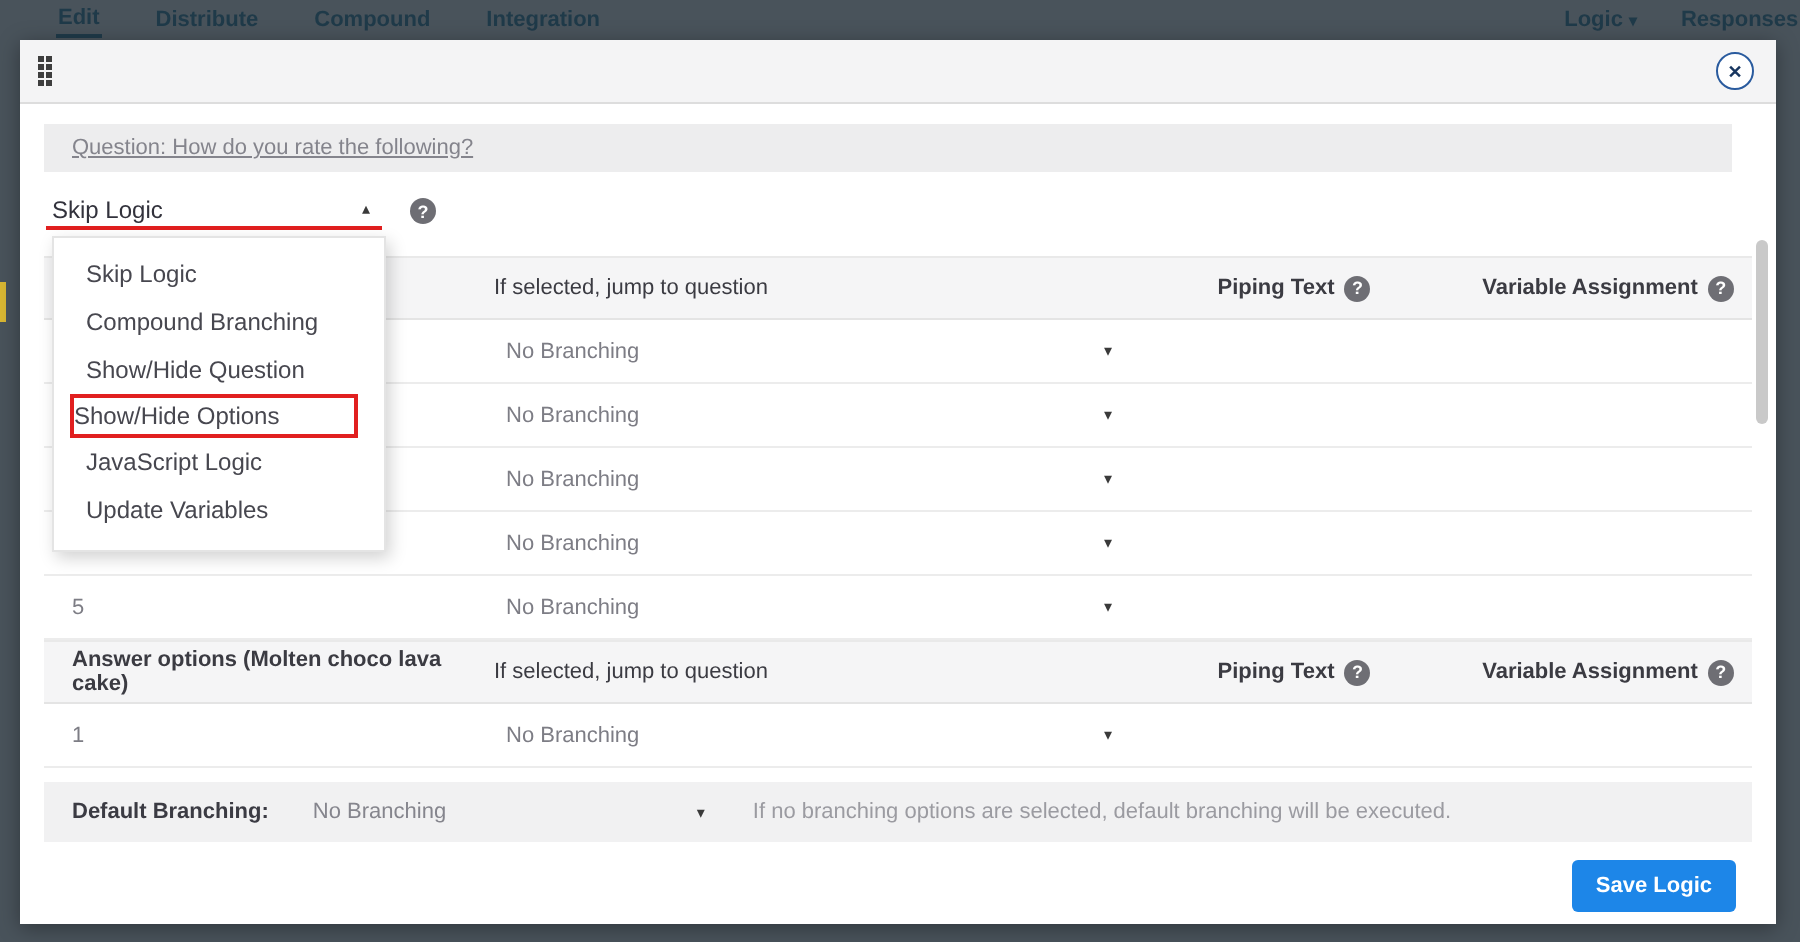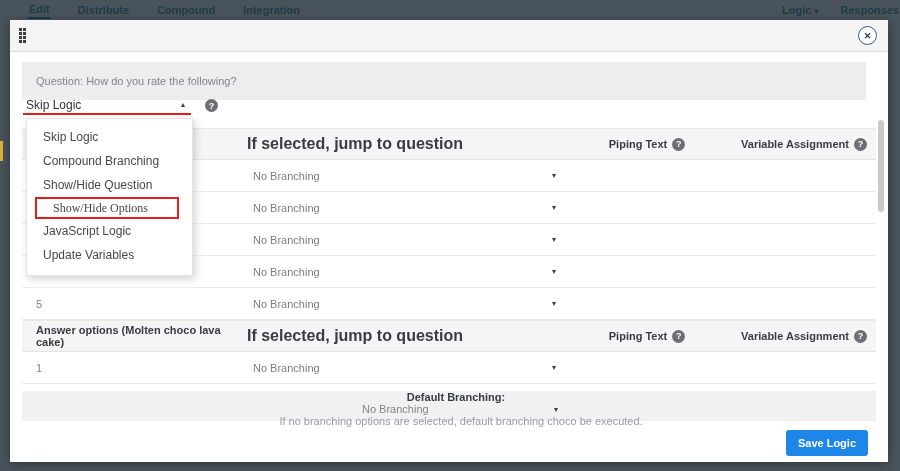--- a/index.html
+++ b/index.html
@@ -47,23 +47,23 @@
     font-size:15px; font-weight:bold; color:#39424b; pointer-events:none;
   }
   .close-btn {
     position:absolute; right:11px; top:6px; width:19px; height:19px;
     border:1px solid #2a5b9e; border-radius:50%; color:#17355f;
     font-size:9px; font-weight:bold; display:flex; align-items:center;
     justify-content:center; cursor:pointer; background:#fff;
   }
 
   .question-bar {
-    position:absolute; left:12px; top:42px; width:844px; height:38px;
+    position:absolute; left:12px; top:42px; width:844px; height:24px;
     background:#ededee; display:flex; align-items:center;
-    padding-left:14px; font-size:11px; color:#84848c;
+    padding-left:14px; font-size:11px; color:#84848c;text-decoration:underline;
   }
 
   
   .logic-select {
     position:absolute; left:13px; top:76px; width:168px; height:19px;
     border-bottom:2px solid #e11f1f; display:flex; align-items:center;
     justify-content:space-between; padding:0 6px 0 3px; cursor:pointer;
   }
   .logic-select .value { font-size:12px; color:#32323c; }
   .caret-glyph { font-size:8px; color:#3a3a3a; }
@@ -78,43 +78,43 @@
   .logic-menu {
     position:absolute; left:16px; top:98px; width:167px;
     background:#fff; border:1px solid #e4e4e4;
     box-shadow:2px 3px 8px rgba(0,0,0,0.18); z-index:6; padding:6px 0 8px;
   }
   .menu-item {
     height:24px; line-height:24px; padding-left:16px;
     font-size:12px; color:#47474f; cursor:pointer; white-space:nowrap;
   }
   .menu-item.highlighted {
-    border:2px solid #e11f1f; margin:0 13px 0 8px; padding-left:16px;
-    height:22px; line-height:18px;font-family:Liberation Serif, serif;
+    border:2px solid #e11f1f; margin:0 13px 0 8px; padding-left:0;
+    height:22px; line-height:18px;
   }
 
   
   .logic-table { position:absolute; left:12px; top:108px; width:854px; }
   .t-row { display:flex; align-items:center; height:32px; border-bottom:1px solid #ececec; background:#fff; }
   .t-head { background:#f5f5f6; border-bottom:1px solid #e4e4e4; border-top:1px solid #e9e9e9; }
   .c1 { width:225px; padding-left:14px; font-size:11px; color:#7d7d85; }
   .t-head .c1 { font-weight:bold; color:#3b3b42; font-size:11px; }
   .c2 { width:315px; display:flex; align-items:center; justify-content:space-between; padding:0 6px; }
   .c2 .val { font-size:11px; color:#7d7d85; }
-  .t-head .c2 { font-weight:bold; color:#3b3b42; font-size:16px; justify-content:flex-start; padding-left:0; }
+  .t-head .c2 { font-weight:normal; color:#3b3b42; font-size:11px; justify-content:flex-start; padding-left:0; }
   .c3 { width:170px; display:flex; align-items:center; justify-content:center; gap:5px;
         font-weight:bold; color:#3b3b42; font-size:11px; }
   .c4 { flex:1; display:flex; align-items:center; justify-content:center; gap:5px;
         font-weight:bold; color:#3b3b42; font-size:11px; }
   .row-select { cursor:pointer; width:100%; display:flex; align-items:center; justify-content:space-between; }
 
   
   .default-bar {
     position:absolute; left:12px; top:371px; width:854px; height:30px;
-    background:#f1f1f2; display:flex; align-items:center;flex-direction:column;
+    background:#f1f1f2; display:flex; align-items:center;
   }
   .db-label { padding-left:14px; font-size:11px; font-weight:bold; color:#3b3b43; }
   .db-select {
     margin-left:22px; width:196px; display:flex; align-items:center;
     justify-content:space-between; cursor:pointer;
   }
   .db-select .val { font-size:11px; color:#85858d; }
   .db-note { margin-left:24px; font-size:11px; color:#9b9ba1; }
 
   .save-btn {
@@ -278,19 +278,19 @@
     </div>
 
   </div>
 
   <div class="default-bar">
     <span class="db-label">Default Branching:</span>
     <div class="db-select">
       <span class="val">No Branching</span>
       <span class="caret-glyph">▾</span>
     </div>
-    <span class="db-note">If no branching options are selected, default branching choco be executed.</span>
+    <span class="db-note">If no branching options are selected, default branching will be executed.</span>
   </div>
 
   <button class="save-btn">Save Logic</button>
 
   <div class="scroll-thumb"></div>
 </div>
 
 </body></html>

